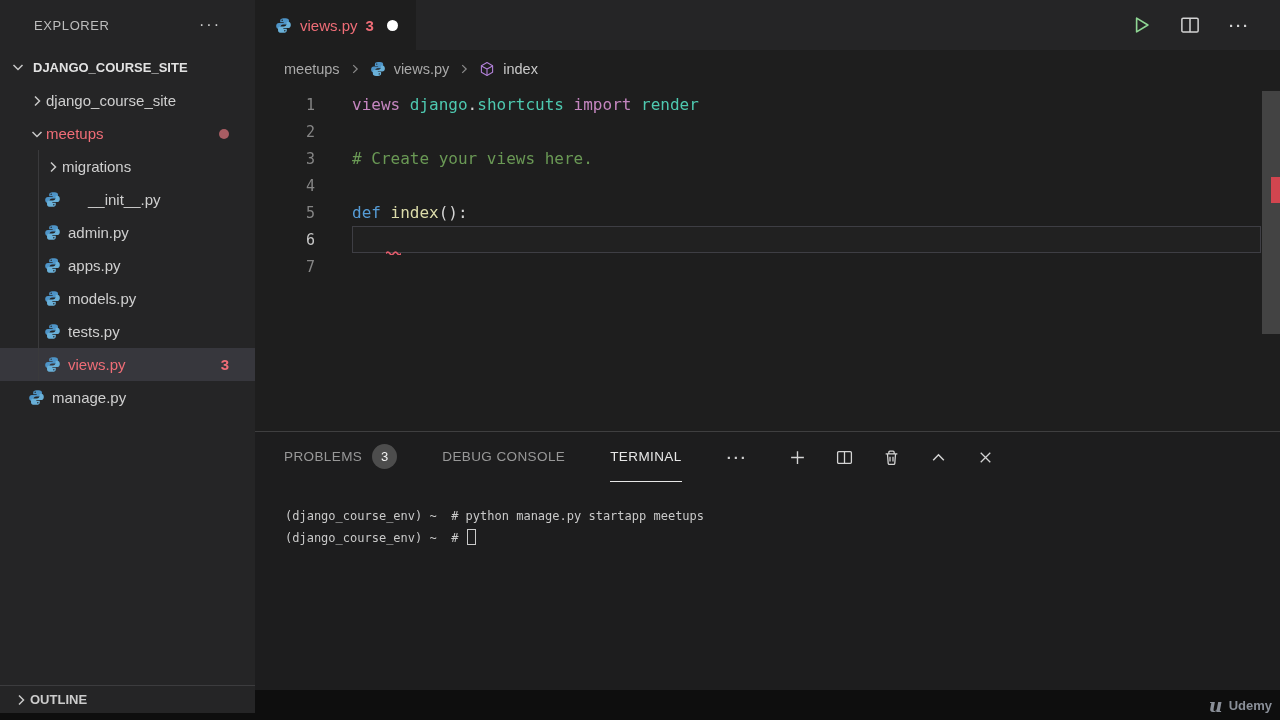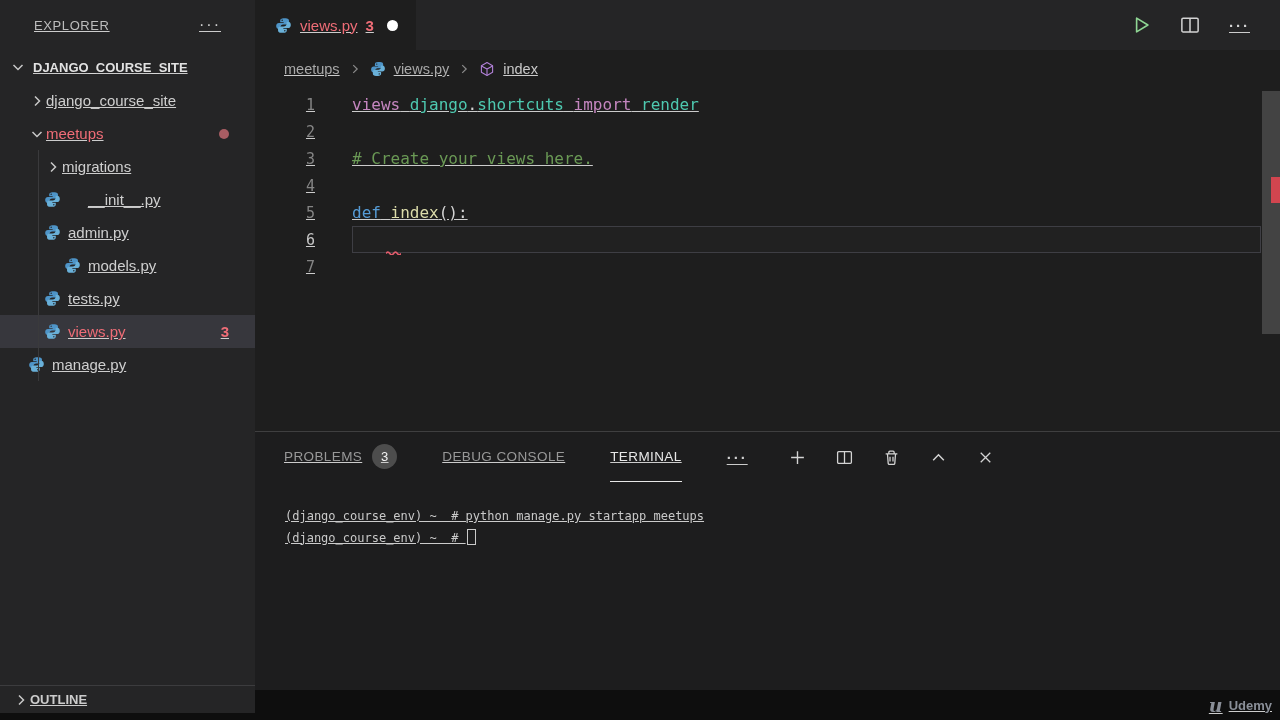--- a/index.html
+++ b/index.html
@@ -1,17 +1,17 @@
 <!DOCTYPE html>
 <html style="--error-red: #ef6d77; --keyword-pink: #c586c0; --type-teal: #4ec9b0; --comment-green: #6a9955; --keyword-blue: #569cd6; --function-yellow: #dcdcaa; --symbol-purple: #b180d7; --run-green: #8fd694; --python-blue-dark: #4e94c7; --python-blue-light: #69b0d8; --modified-dot: #a85d63; --squiggle-red: #e25d6d; --overview-red: #d1454f;"><head>
 <meta charset="utf-8">
 <style>
   html,body{margin:0;padding:0;background:#000;}
   .app{width:1280px;height:720px;display:flex;overflow:hidden;position:relative;
-       font-family:"Liberation Sans",sans-serif;color:#cccccc;background:#6d28d9;text-decoration:underline;}
+       font-family:"Liberation Sans",sans-serif;color:#cccccc;background:#6d28d9;}
 
   
   .sidebar{width:255px;min-width:255px;background:#252526;display:flex;flex-direction:column;}
   .sb-header{height:50px;display:flex;align-items:center;padding:0 34px 0 34px;}
   .sb-title{font-size:13px;letter-spacing:.6px;color:#bdbdbd;}
   .sb-more{margin-left:auto;color:#cfcfcf;font-size:16px;letter-spacing:2px;cursor:pointer;}
   .sb-section{height:34px;display:flex;align-items:center;padding-left:10px;gap:7px;
               font-weight:bold;font-size:13px;color:#e2e2e2;}
   .tree{flex:0 0 auto;position:relative;}
   .tree-row{height:33px;display:flex;align-items:center;font-size:15px;color:#cfcfcf;position:relative;}
@@ -154,21 +154,30 @@
         </div>
         <div class="tree-row" style="padding-left: 44px;">
           <span class="ficon">
             <svg viewBox="0 0 16 16">
               <path fill="var(--python-blue-dark)" d="M7.95 1.1c-1.9 0-3.05.85-3.05 2.2v1.75h3.25v.55H3.7c-1.5 0-2.6 1.15-2.6 2.95 0 1.8 1.1 2.9 2.6 2.9h1.35V9.7c0-1.45 1.2-2.55 2.7-2.55h3.3c1.25 0 2.1-.9 2.1-2.2V3.3c0-1.35-1.2-2.2-3.1-2.2h-2.1zM6.75 2.4a.7.7 0 1 1 0 1.4.7.7 0 0 1 0-1.4z"></path>
               <path fill="var(--python-blue-light)" d="M8.05 14.9c1.9 0 3.05-.85 3.05-2.2v-1.75H7.85v-.55h4.45c1.5 0 2.6-1.15 2.6-2.95 0-1.8-1.1-2.9-2.6-2.9h-1.35v1.75c0 1.45-1.2 2.55-2.7 2.55h-3.3c-1.25 0-2.1.9-2.1 2.2v1.65c0 1.35 1.2 2.2 3.1 2.2h2.1zM9.25 13.6a.7.7 0 1 1 0-1.4.7.7 0 0 1 0 1.4z"></path>
             </svg>
           </span>
           <span class="lbl">admin.py</span>
         </div>
-        <div class="tree-row" style="padding-left: 64px;">
+        <div class="tree-row" style="padding-left: 44px;">
+          <span class="ficon">
+            <svg viewBox="0 0 16 16">
+              <path fill="var(--python-blue-dark)" d="M7.95 1.1c-1.9 0-3.05.85-3.05 2.2v1.75h3.25v.55H3.7c-1.5 0-2.6 1.15-2.6 2.95 0 1.8 1.1 2.9 2.6 2.9h1.35V9.7c0-1.45 1.2-2.55 2.7-2.55h3.3c1.25 0 2.1-.9 2.1-2.2V3.3c0-1.35-1.2-2.2-3.1-2.2h-2.1zM6.75 2.4a.7.7 0 1 1 0 1.4.7.7 0 0 1 0-1.4z"></path>
+              <path fill="var(--python-blue-light)" d="M8.05 14.9c1.9 0 3.05-.85 3.05-2.2v-1.75H7.85v-.55h4.45c1.5 0 2.6-1.15 2.6-2.95 0-1.8-1.1-2.9-2.6-2.9h-1.35v1.75c0 1.45-1.2 2.55-2.7 2.55h-3.3c-1.25 0-2.1.9-2.1 2.2v1.65c0 1.35 1.2 2.2 3.1 2.2h2.1zM9.25 13.6a.7.7 0 1 1 0-1.4.7.7 0 0 1 0 1.4z"></path>
+            </svg>
+          </span>
+          <span class="lbl">apps.py</span>
+        </div>
+        <div class="tree-row" style="padding-left: 44px;">
           <span class="ficon">
             <svg viewBox="0 0 16 16">
               <path fill="var(--python-blue-dark)" d="M7.95 1.1c-1.9 0-3.05.85-3.05 2.2v1.75h3.25v.55H3.7c-1.5 0-2.6 1.15-2.6 2.95 0 1.8 1.1 2.9 2.6 2.9h1.35V9.7c0-1.45 1.2-2.55 2.7-2.55h3.3c1.25 0 2.1-.9 2.1-2.2V3.3c0-1.35-1.2-2.2-3.1-2.2h-2.1zM6.75 2.4a.7.7 0 1 1 0 1.4.7.7 0 0 1 0-1.4z"></path>
               <path fill="var(--python-blue-light)" d="M8.05 14.9c1.9 0 3.05-.85 3.05-2.2v-1.75H7.85v-.55h4.45c1.5 0 2.6-1.15 2.6-2.95 0-1.8-1.1-2.9-2.6-2.9h-1.35v1.75c0 1.45-1.2 2.55-2.7 2.55h-3.3c-1.25 0-2.1.9-2.1 2.2v1.65c0 1.35 1.2 2.2 3.1 2.2h2.1zM9.25 13.6a.7.7 0 1 1 0-1.4.7.7 0 0 1 0 1.4z"></path>
             </svg>
           </span>
           <span class="lbl">models.py</span>
         </div>
         <div class="tree-row" style="padding-left: 44px;">
           <span class="ficon">

